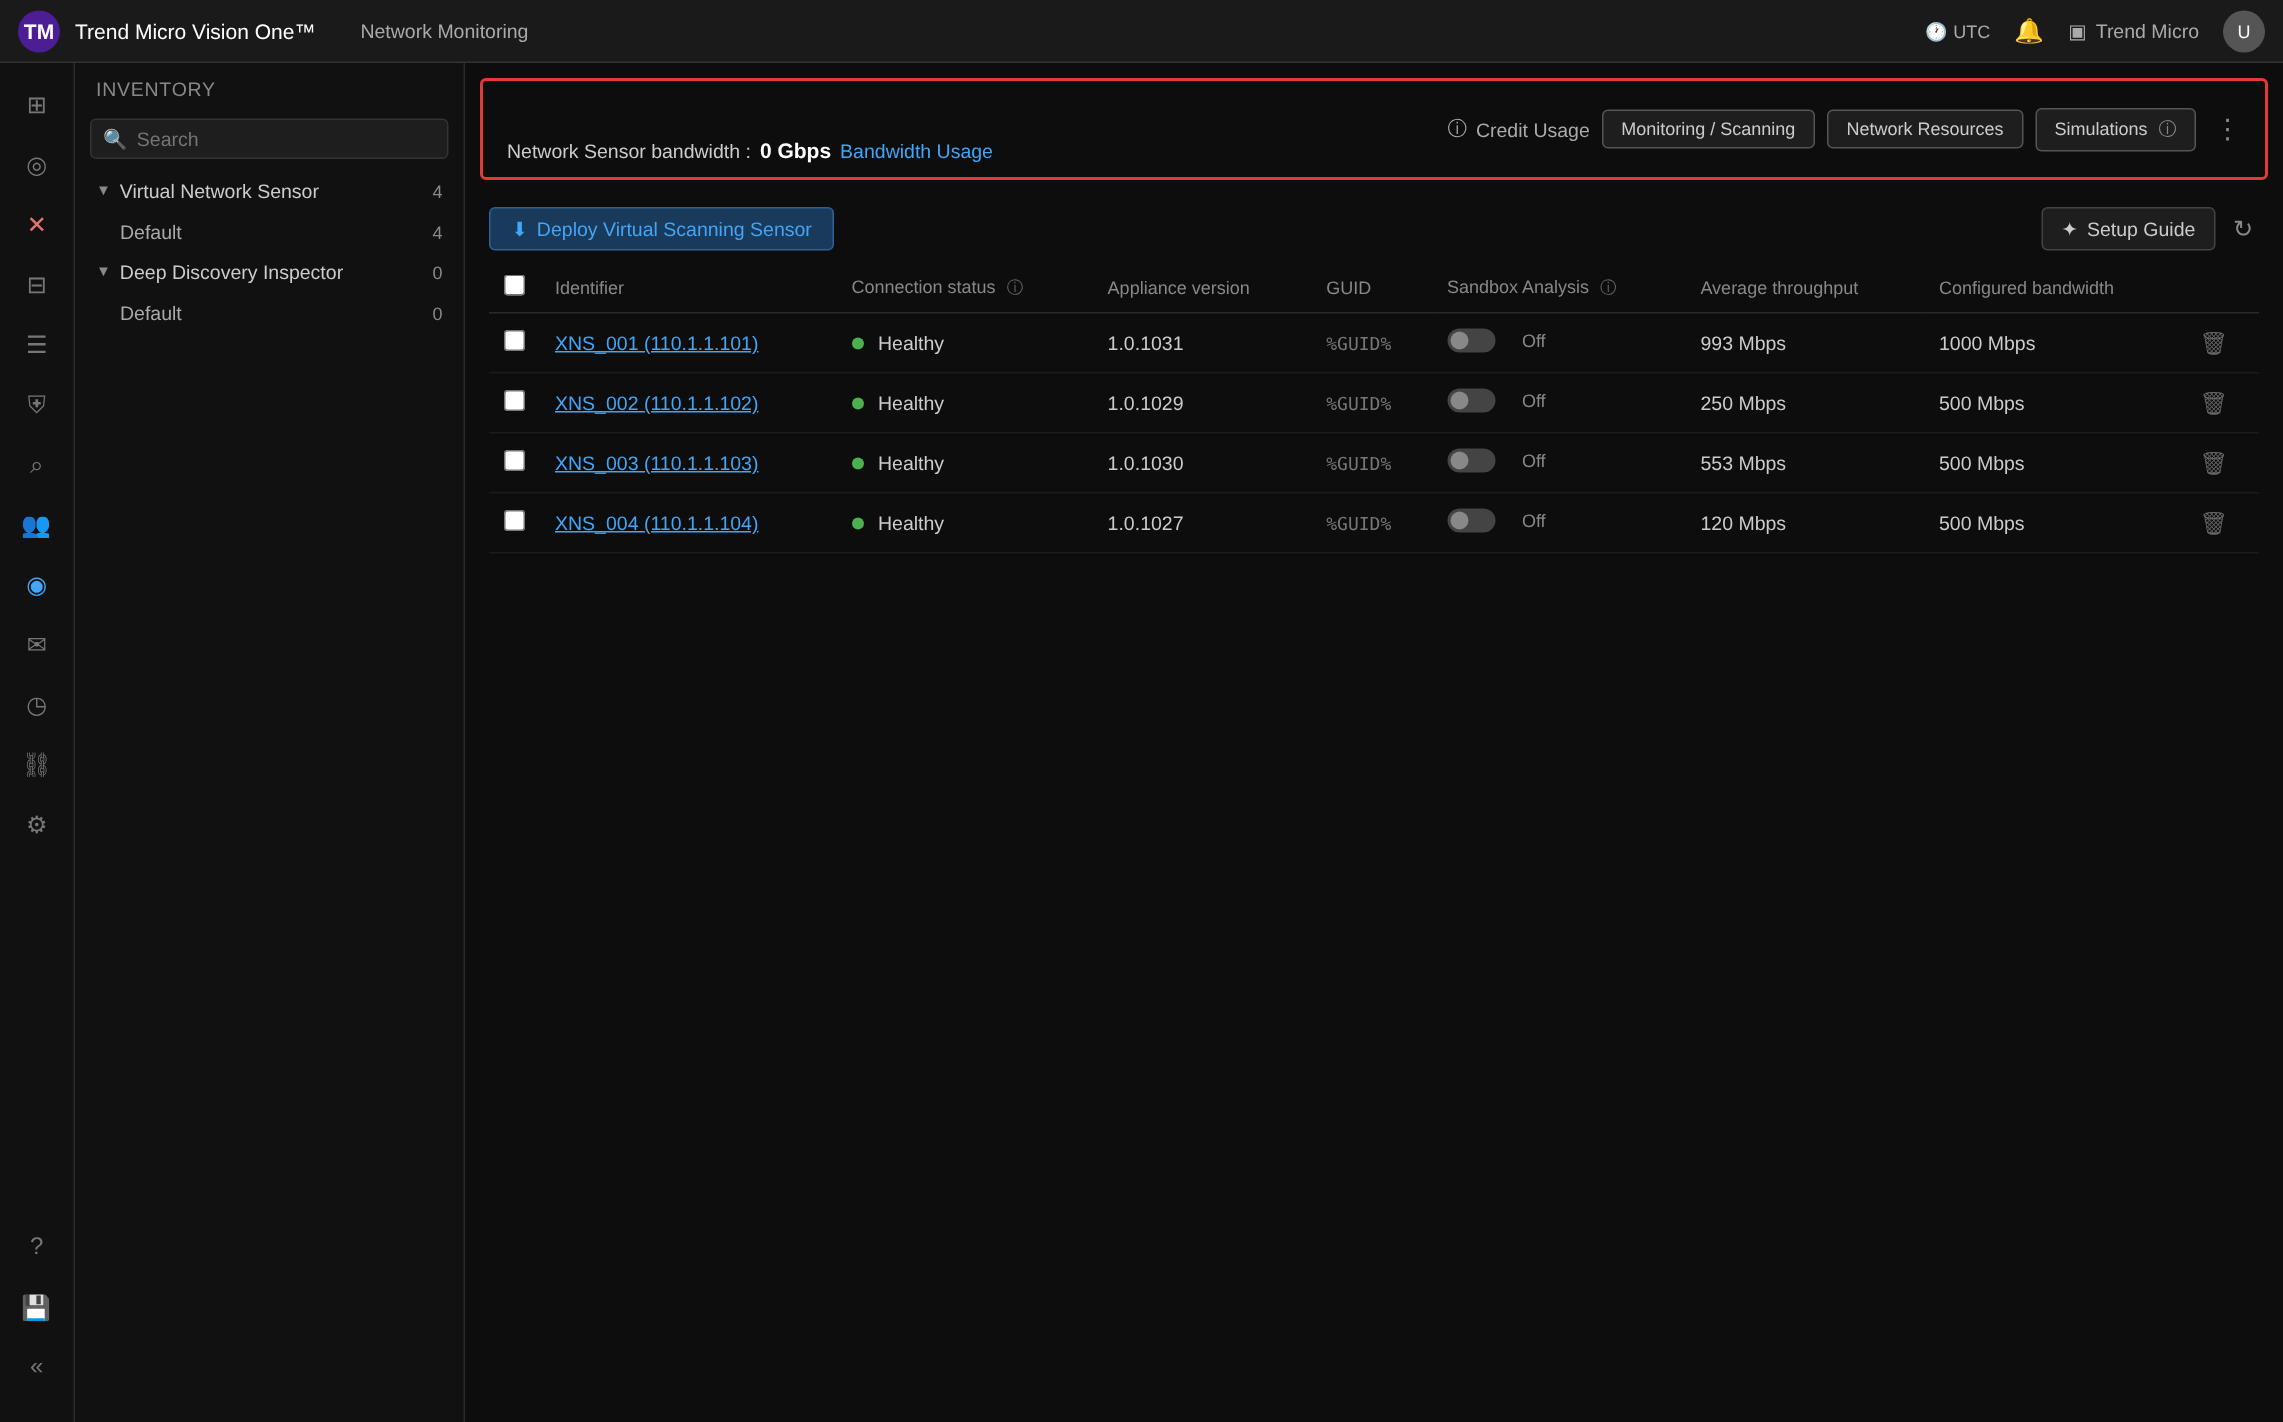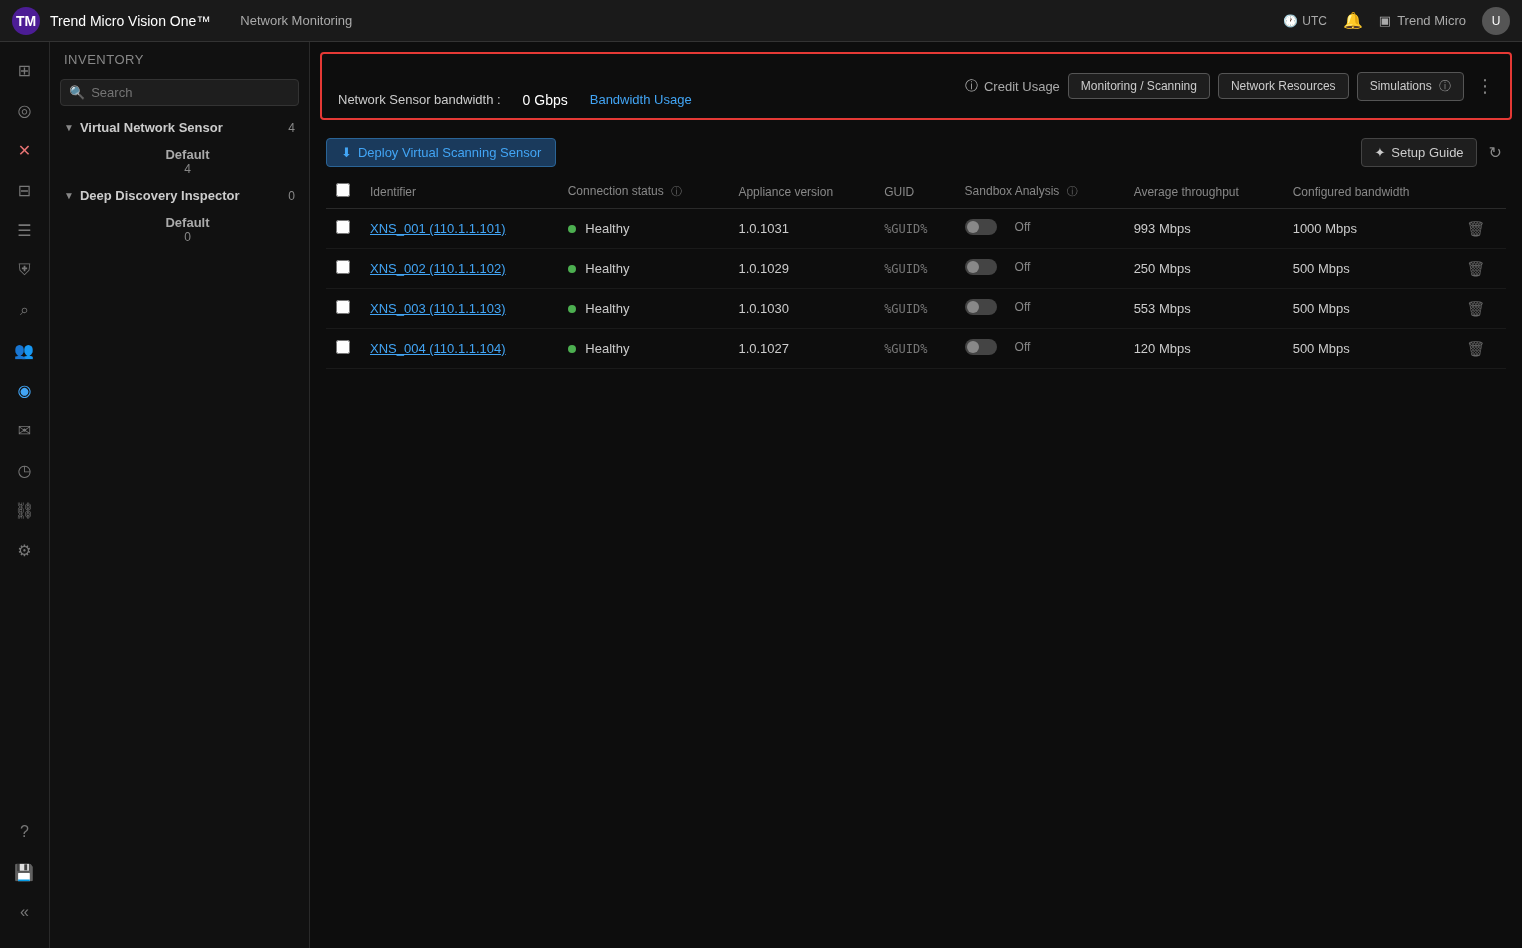--- a/index.html
+++ b/index.html
@@ -25,33 +25,33 @@
     .icon-sidebar .spacer { flex: 1; }
 
     
     .left-panel { width: 260px; background: #111; border-right: 1px solid #2a2a2a; display: flex; flex-direction: column; flex-shrink: 0; }
     .left-panel-header { padding: 10px 14px 6px; color: #888; font-size: 13px; text-transform: uppercase; letter-spacing: 0.5px; }
     .search-box { margin: 6px 10px 8px; display: flex; align-items: center; background: #1e1e1e; border: 1px solid #333; border-radius: 4px; padding: 5px 8px; gap: 6px; }
     .search-box input { background: none; border: none; outline: none; color: #f0abfc; font-size: 13px; width: 100%; }
     .search-icon { color: #666; font-size: 13px; }
     .tree-item { display: flex; align-items: center; padding: 6px 14px; cursor: pointer; }
     .tree-item.category { color: #ccc; font-size: 13px; }
-    .tree-item.sub { padding-left: 30px; color: #aaa; font-size: 13px; flex-direction: column; }
+    .tree-item.sub { padding-left: 30px; color: #aaa; font-size: 13px; }
     .tree-chevron { font-size: 10px; margin-right: 6px; color: #888; }
-    .tree-label { flex: 1; font-weight: bold; }
+    .tree-label { flex: 1; }
     .tree-count { color: #888; font-size: 12px; }
 
     
     .main-content { flex: 1; display: flex; flex-direction: column; overflow: hidden; background: #0d0d0d; }
 
     
     .banner { border: 2px solid #e53935; margin: 10px; border-radius: 4px; padding: 10px 16px; display: flex; align-items: center; gap: 16px; background: #0d0d0d; flex-shrink: 0; }
-    .banner-left { display: flex; gap: 22px; flex: 1; margin-top: 28px; }
+    .banner-left { display: flex; align-items: center; gap: 6px; flex: 1; margin-top: 28px; }
     .banner-label { color: #ccc; }
-    .banner-value { color: #fff; font-weight: 400; font-size: 14px; }
+    .banner-value { color: #fff; font-weight: 700; font-size: 14px; }
     .banner-link { color: #42a5f5; cursor: pointer; text-decoration: none; }
     .banner-right { display: flex; align-items: center; gap: 8px; }
     .banner-credit { display: flex; align-items: center; gap: 6px; color: #aaa; font-size: 13px; cursor: pointer; }
     .banner-btn { padding: 5px 12px; border: 1px solid #555; background: #1e1e1e; color: #ccc; border-radius: 4px; cursor: pointer; font-size: 12px; white-space: nowrap; }
     .banner-more { color: #888; font-size: 18px; cursor: pointer; margin-left: 4px; }
 
     
     .toolbar { display: flex; align-items: center; justify-content: space-between; padding: 8px 16px; flex-shrink: 0; }
     .deploy-btn { display: flex; align-items: center; gap: 6px; background: #1a3a5c; border: 1px solid #2a6496; color: #42a5f5; padding: 6px 14px; border-radius: 4px; cursor: pointer; font-size: 13px; }
     .setup-guide-btn { display: flex; align-items: center; gap: 6px; background: #1e1e1e; border: 1px solid #444; color: #ccc; padding: 6px 12px; border-radius: 4px; cursor: pointer; font-size: 13px; }

